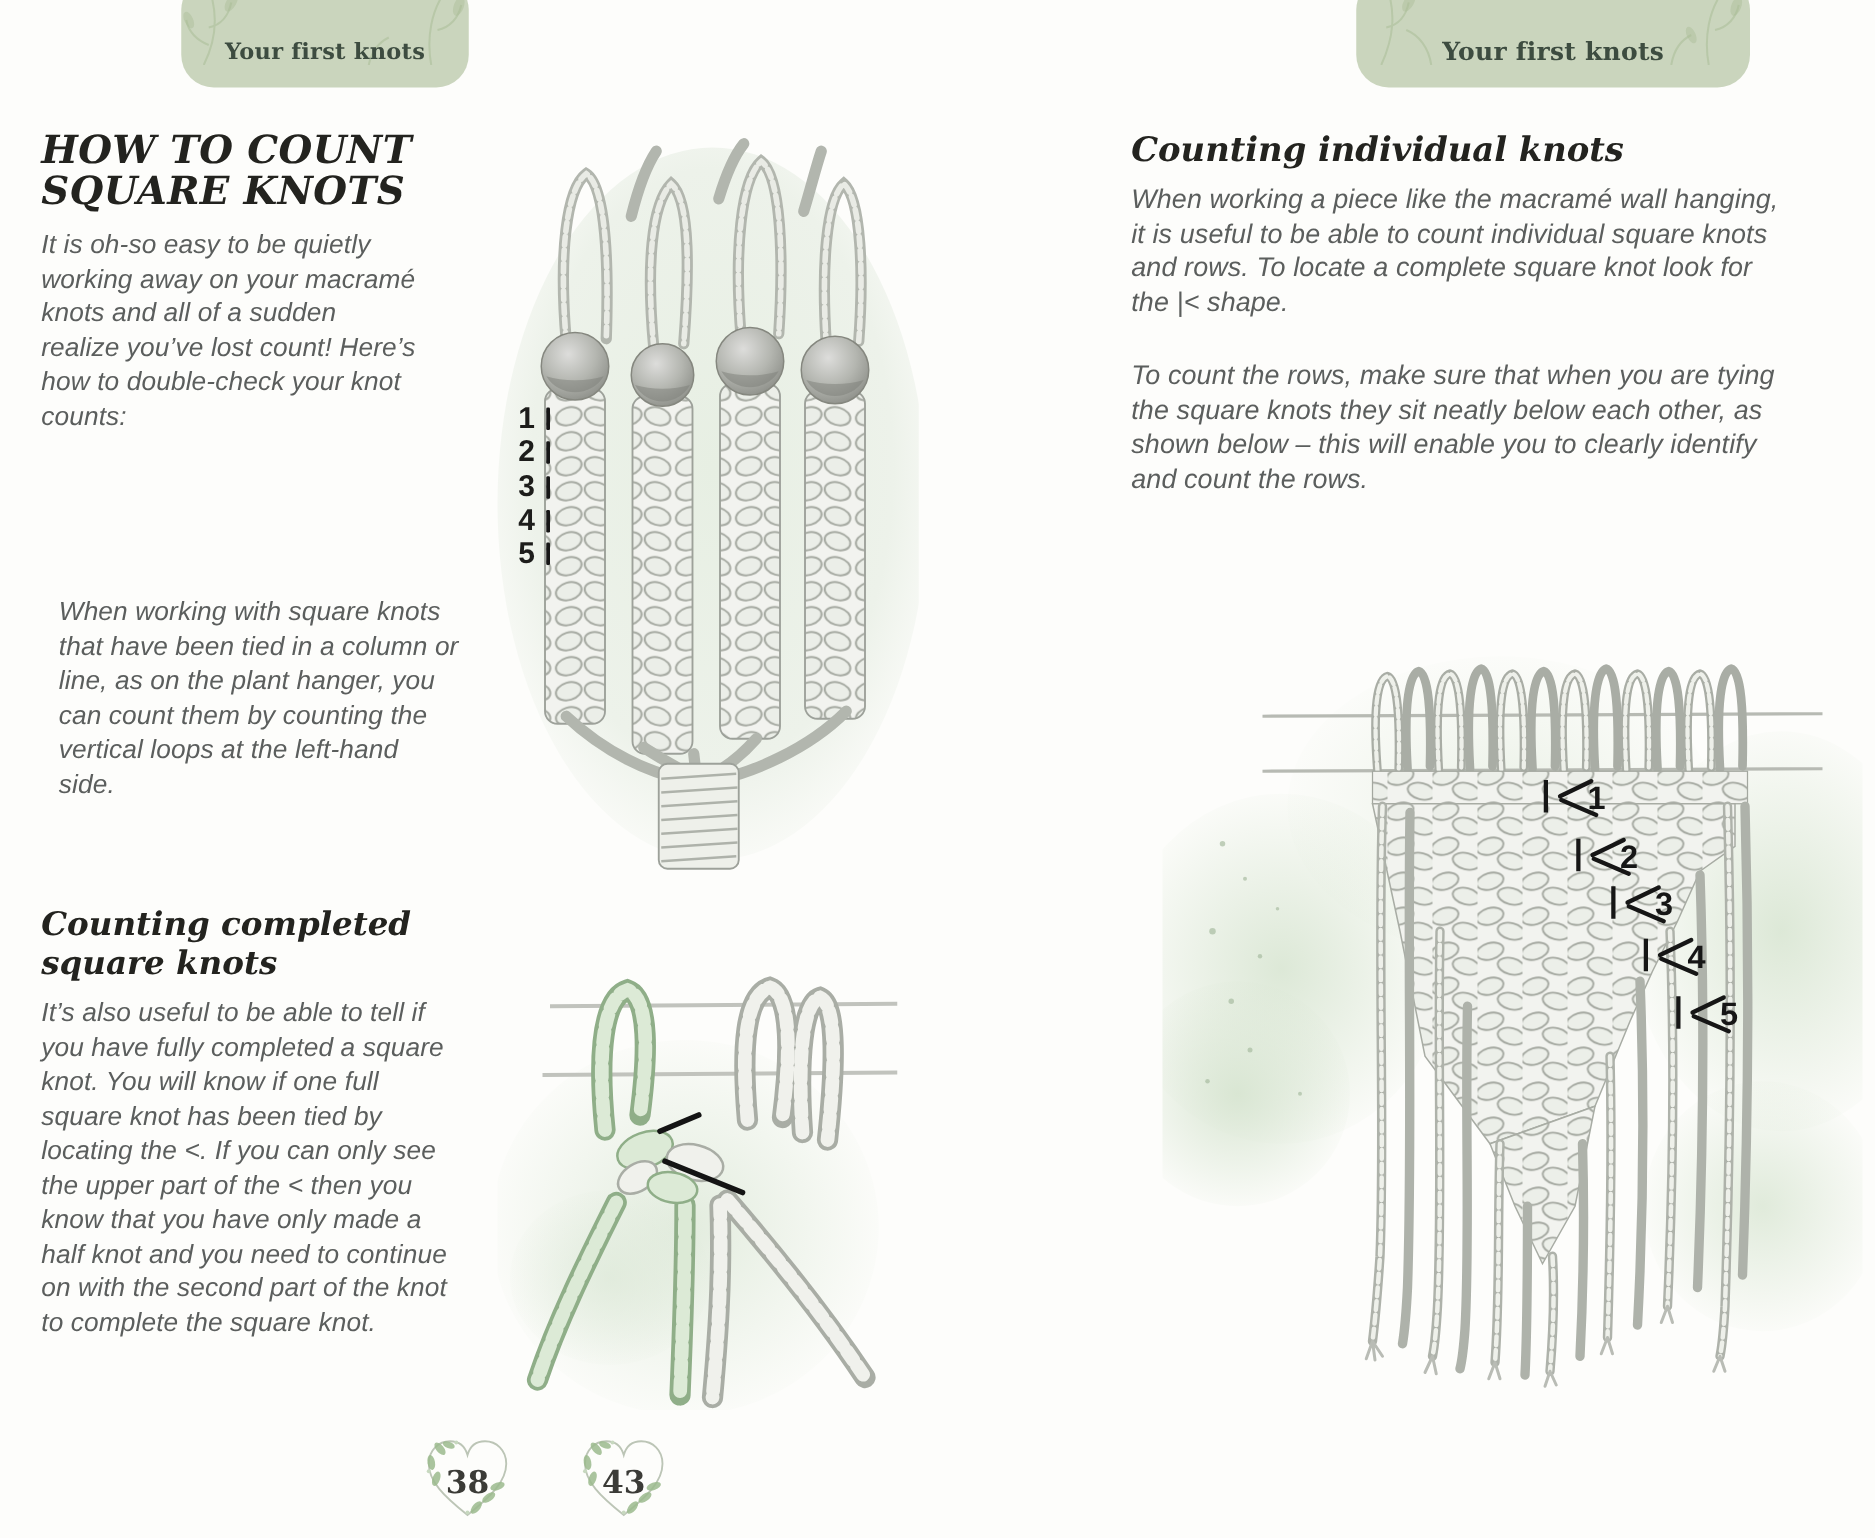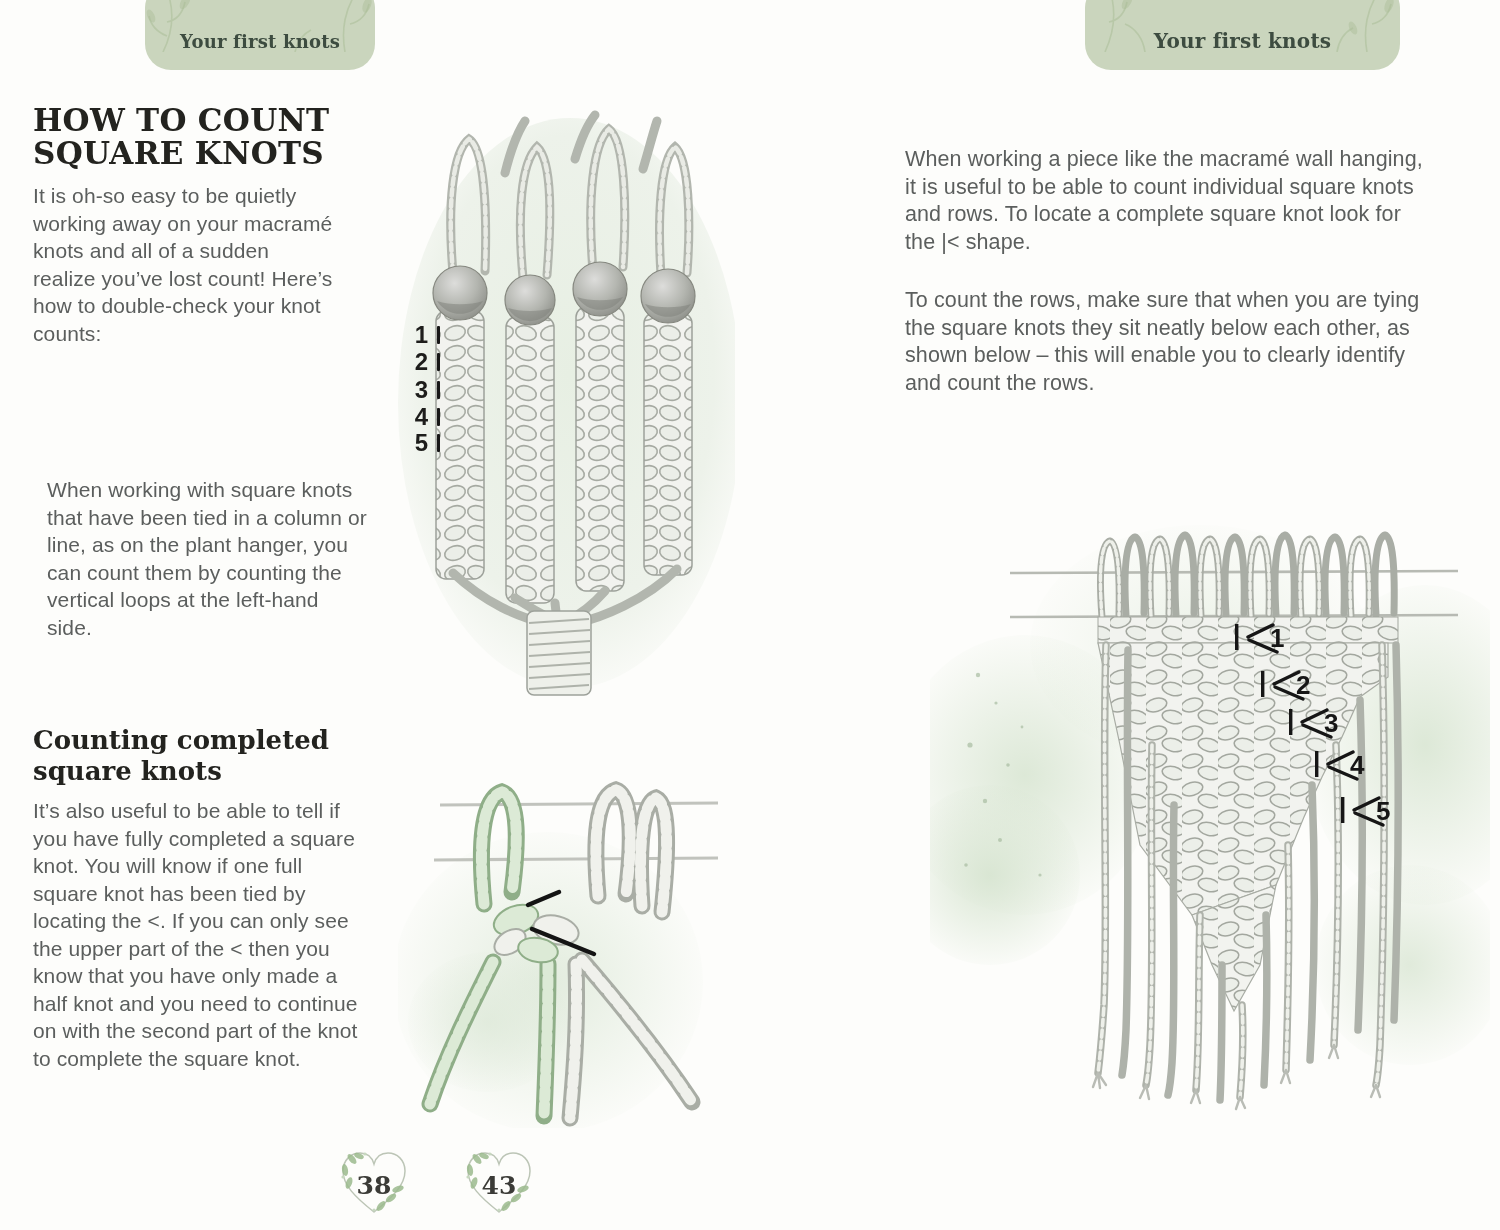--- a/index.html
+++ b/index.html
@@ -29,21 +29,21 @@
     font-family:"DejaVu Serif","Liberation Serif",serif;font-weight:700;
     color:#23231f;white-space:pre-line;margin:0;
   }
   .main-title{font-size:31px;line-height:1.06;letter-spacing:.3px;}
   .sub-head{font-size:26px;line-height:1.2;}
   .right-head{font-size:27px;line-height:1.15;}
   .body-text{
     color:#5b5e5d;font-size:21px;line-height:27.5px;margin:0;
     letter-spacing:.1px;
   }
-  .abs{position:absolute;}
+  .abs{position:absolute;font-style:italic;}
 
   
   .count-row{position:absolute;display:flex;align-items:center;height:26px;}
   .count-num{
     display:inline-block;width:30px;text-align:right;
     font-size:24px;font-weight:600;color:#1d1d1b;line-height:26px;
   }
   .count-tick{
     display:inline-block;width:3.2px;height:18px;background:#161616;
     margin-left:9px;border-radius:1px;
@@ -298,20 +298,21 @@
         </g>
         <g fill="#aabd97" opacity="0.45">
           <ellipse cx="42" cy="20" rx="4" ry="8" transform="rotate(30 42 20)"></ellipse>
           <ellipse cx="304" cy="23" rx="4" ry="8" transform="rotate(20 304 23)"></ellipse>
           <ellipse cx="268" cy="46" rx="3.5" ry="7" transform="rotate(-25 268 46)"></ellipse>
         </g>
       </svg>
       <span class="tab-label" style="font-size:20px;">Your first knots</span>
     </div>
 
+    <h2 class="h-serif right-head abs" style="left:155px;top:105px;width:520px;">Counting individual knots</h2>
     <p class="body-text abs" style="left:155px;top:146px;width:530px;font-size:21.5px;">When working a piece like the macramé wall hanging, it is useful to be able to count individual square knots and rows. To locate a complete square knot look for the |&lt; shape.</p>
     <p class="body-text abs" style="left:155px;top:287px;width:530px;font-size:21.5px;">To count the rows, make sure that when you are tying the square knots they sit neatly below each other, as shown below – this will enable you to clearly identify and count the rows.</p>
 
     <figure class="abs" style="left:180px;top:445px;">
       <svg width="560" height="680" viewBox="0 0 560 680">
         <defs>
           <radialGradient id="washC" cx="50%" cy="50%" r="55%">
             <stop offset="0%" stop-color="#d9e6d3"></stop>
             <stop offset="100%" stop-color="#d9e6d3" stop-opacity="0"></stop>
           </radialGradient>

